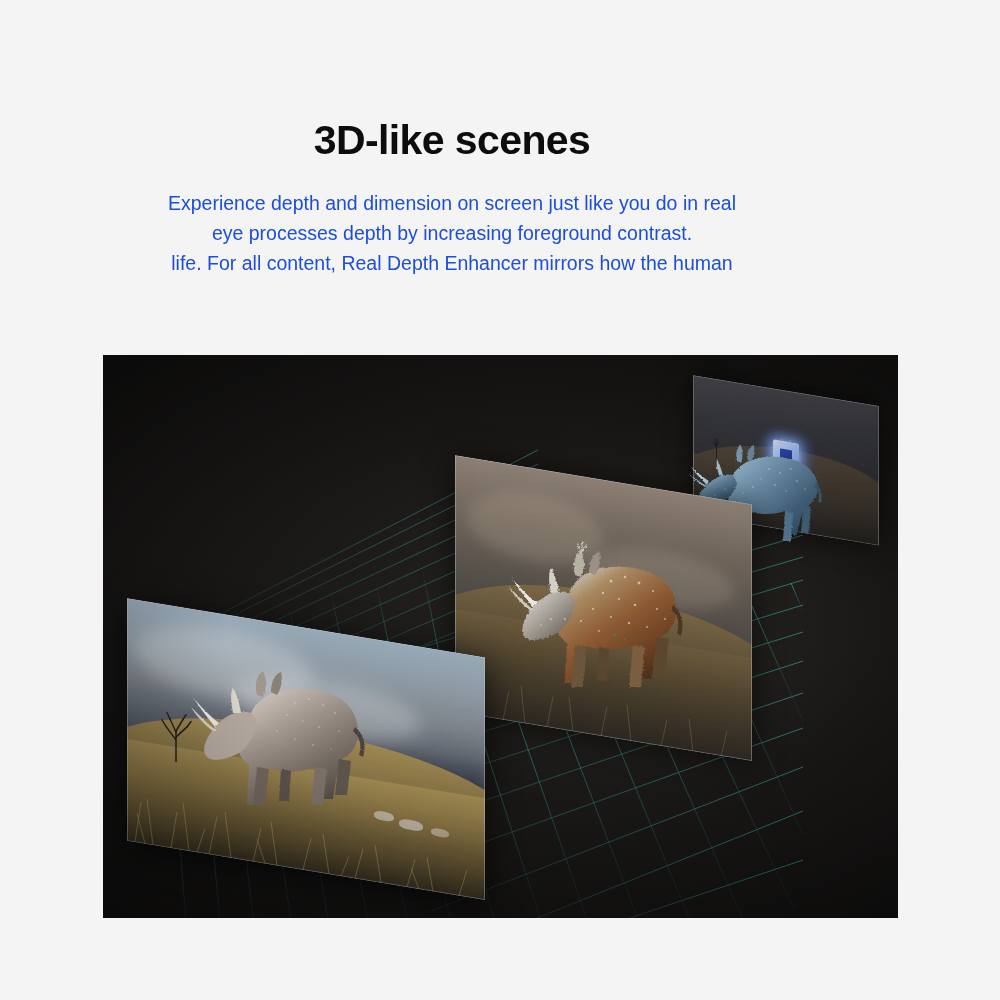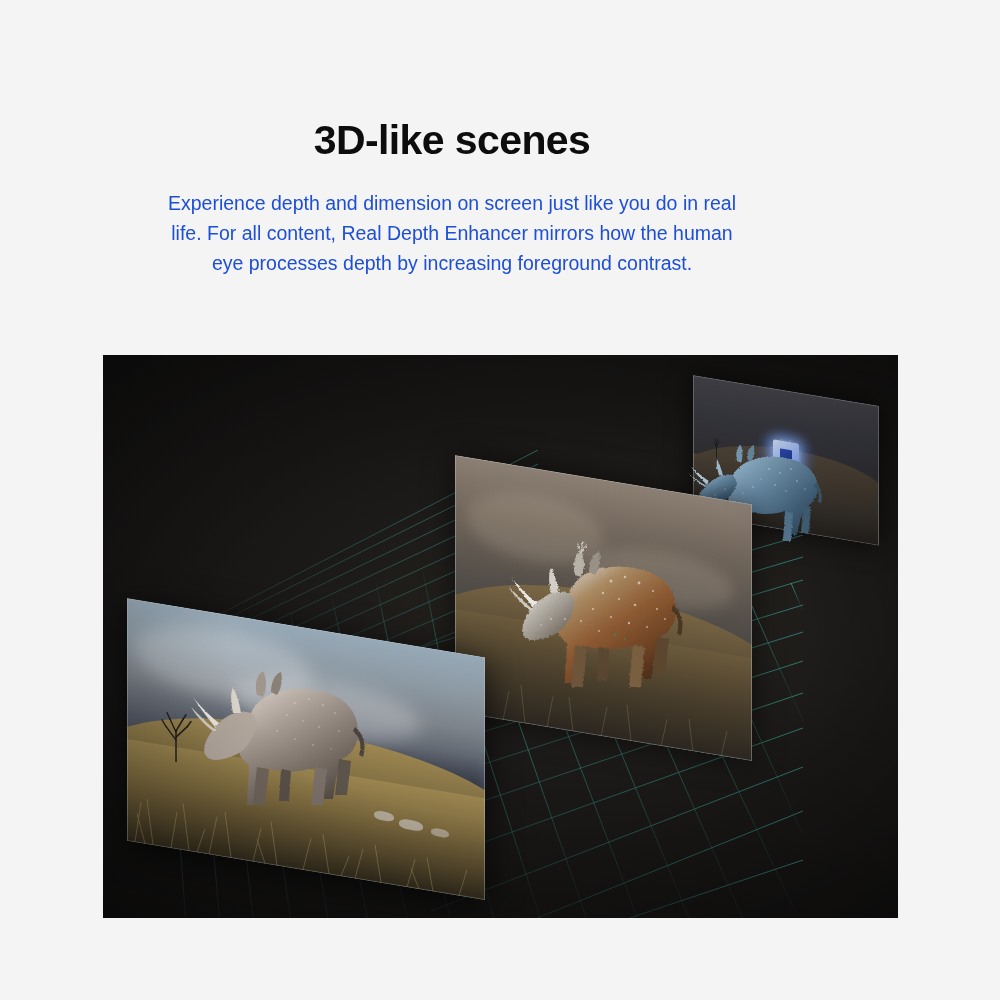--- a/index.html
+++ b/index.html
@@ -272,22 +272,22 @@
 </head>
 <body>
 
 <div class="page">
 
   <div class="text-block">
     <h1 class="headline">3D-like scenes</h1>
 
     <div class="subcopy">
       <span class="ln">Experience depth and dimension on screen just like you do in real</span>
+      <span class="ln">eye processes depth by increasing foreground contrast.</span>
       <span class="ln">life. For all content, Real Depth Enhancer mirrors how the human</span>
-      <span class="ln">eye processes depth by increasing foreground contrast.</span>
     </div>
   </div>
 
   <div class="hero">
     <div class="hero-bg"></div>
 
     <div class="stage">
 
       <svg class="grid-back" viewBox="0 0 380 230" preserveAspectRatio="none">
         <defs>

